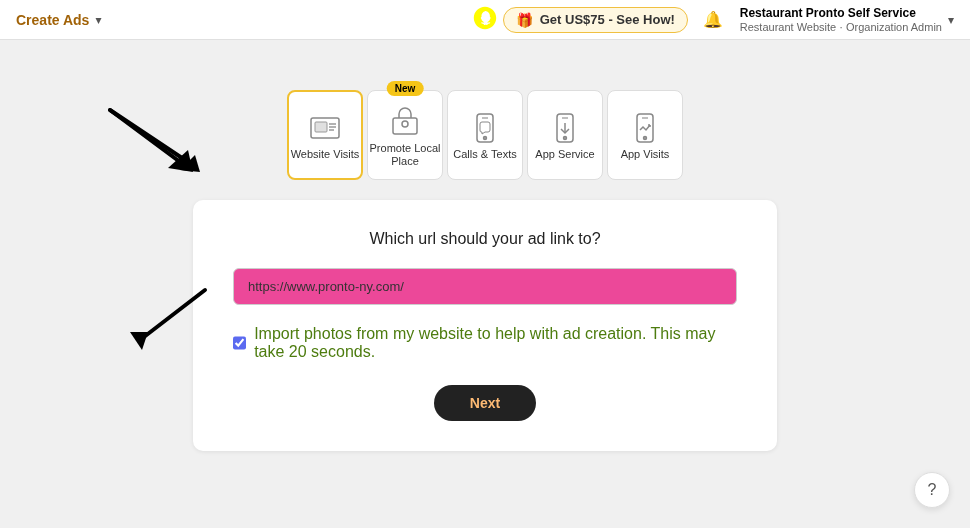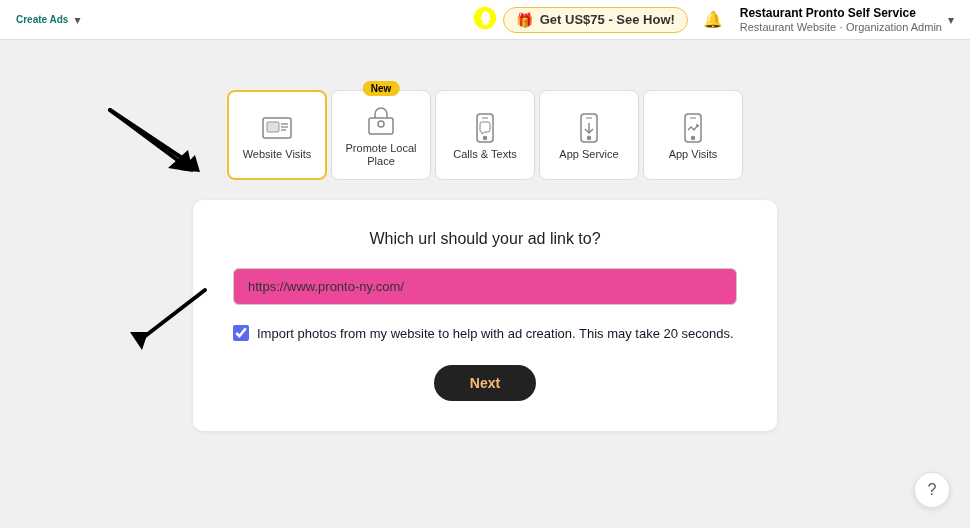--- a/index.html
+++ b/index.html
@@ -23,23 +23,23 @@
       border-bottom: 1px solid #e0e0e0;
       position: relative;
       z-index: 10;
     }
     .header-left {
       display: flex;
       align-items: center;
       gap: 6px;
     }
     .create-ads-label {
-      font-size: 10px;
+      font-size: 14px;
       font-weight: 600;
-      color: #0f766e;
+      color: #a16207;
     }
     .chevron-down-icon {
       font-size: 12px;
       color: #555;
     }
     .snapchat-logo {
       position: absolute;
       left: 50%;
       transform: translateX(-50%);
     }
@@ -95,21 +95,21 @@
       position: relative;
     }
 
     
     .goal-cards {
       display: flex;
       gap: 4px;
       margin-bottom: 20px;
     }
     .goal-card {
-      width: 100px;
+      width: 76px;
       height: 90px;
       background: #fff;
       border: 1.5px solid #ddd;
       border-radius: 8px;
       display: flex;
       flex-direction: column;
       align-items: center;
       justify-content: center;
       gap: 0;
       cursor: pointer;
@@ -181,22 +181,22 @@
       gap: 8px;
       align-self: flex-start;
     }
     .import-checkbox {
       width: 16px;
       height: 16px;
       accent-color: #5b6af0;
       cursor: pointer;
     }
     .import-label {
-      font-size: 13px;
-      color: #0f172a;
+      font-size: 16px;
+      color: #4d7c0f;
     }
     .next-button {
       background: #222;
       color: #fdba74;
       border: none;
       border-radius: 24px;
       padding: 10px 36px;
       font-size: 14px;
       font-weight: 600;
       cursor: pointer;

